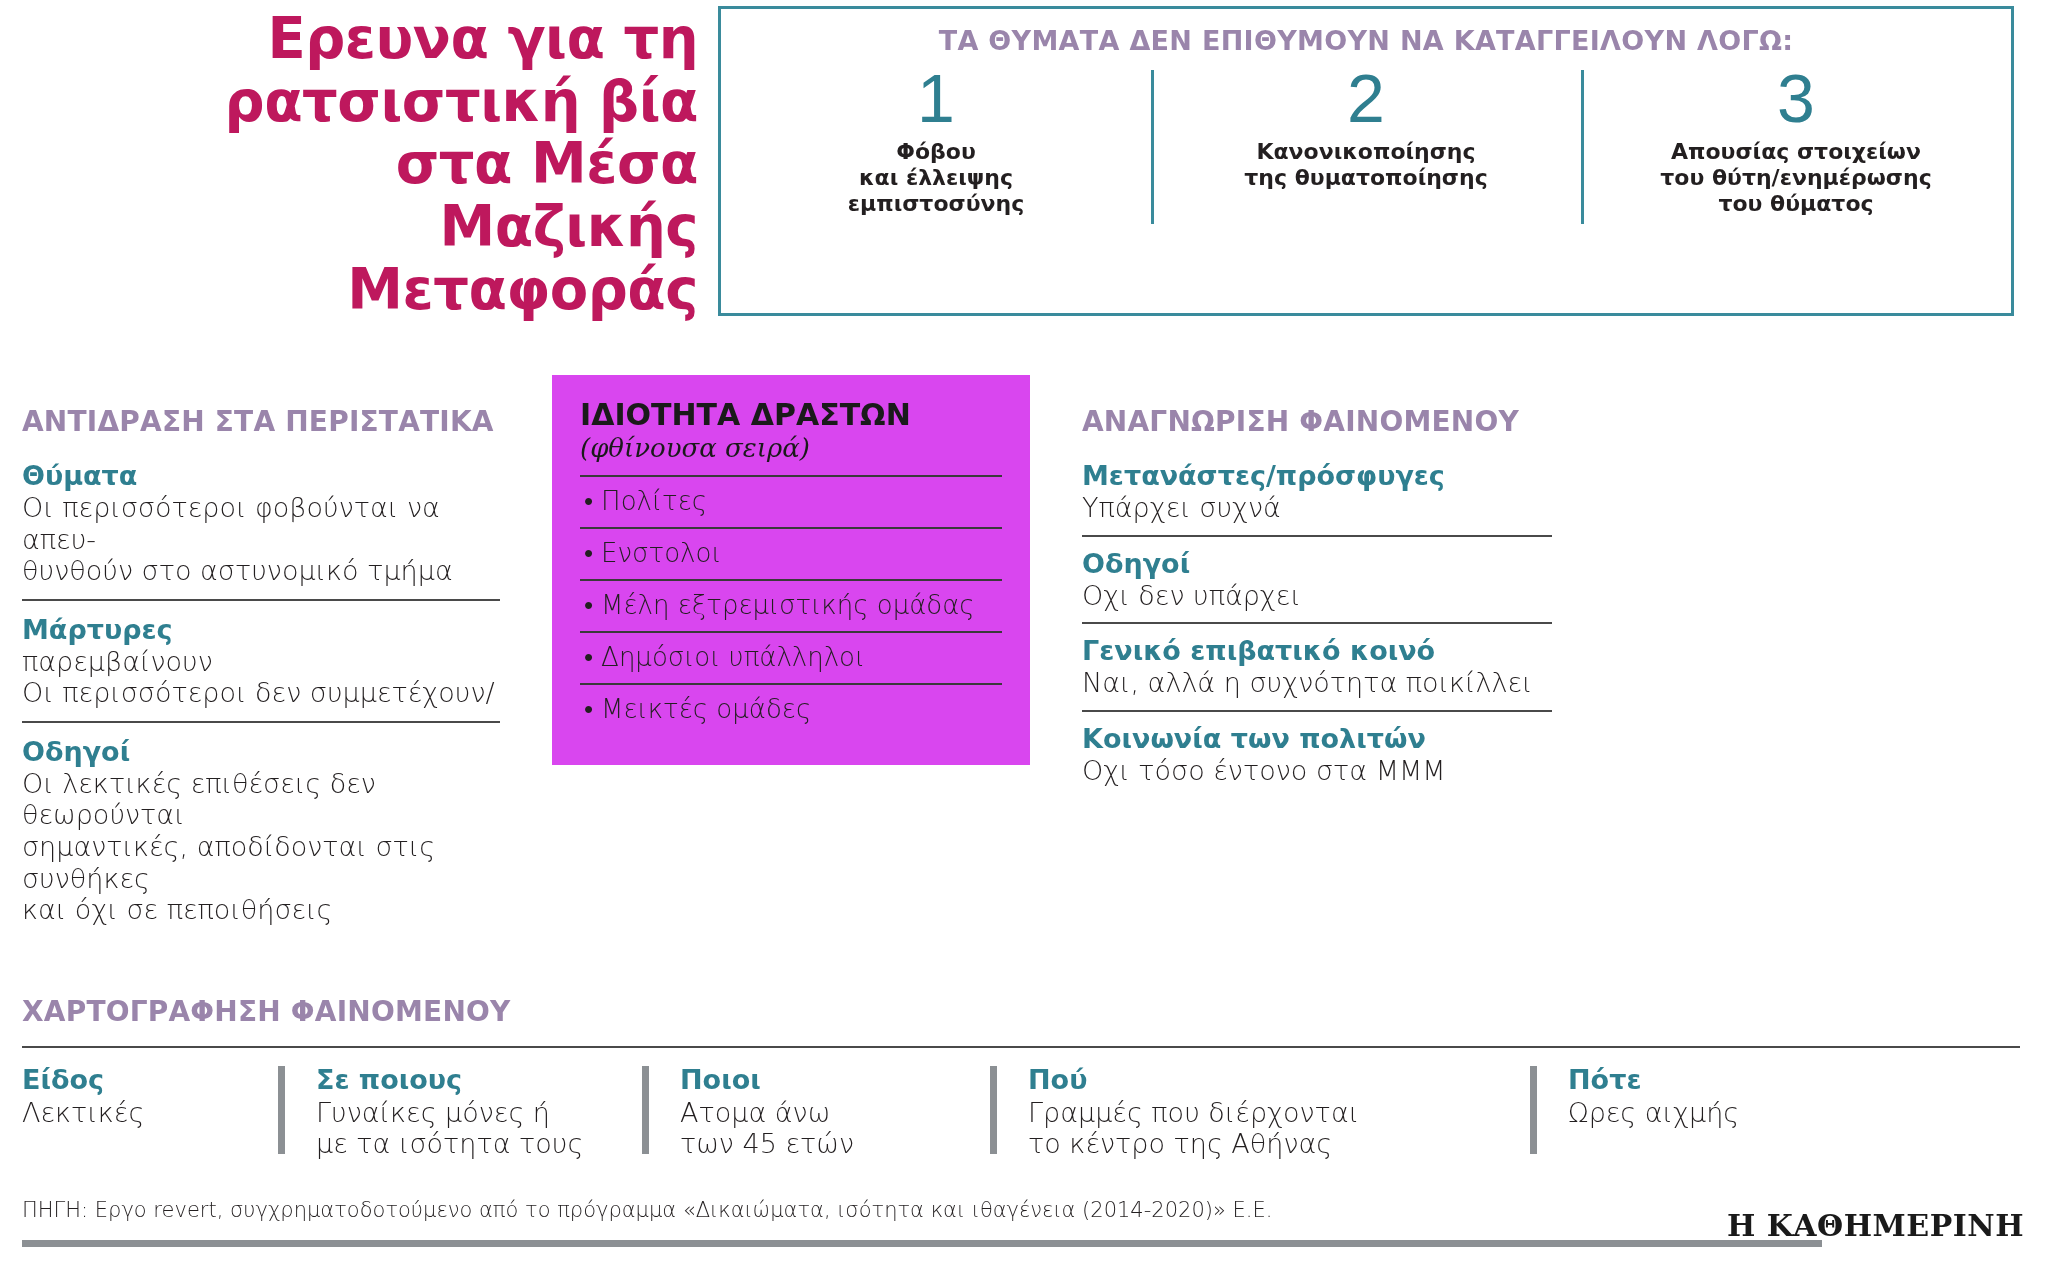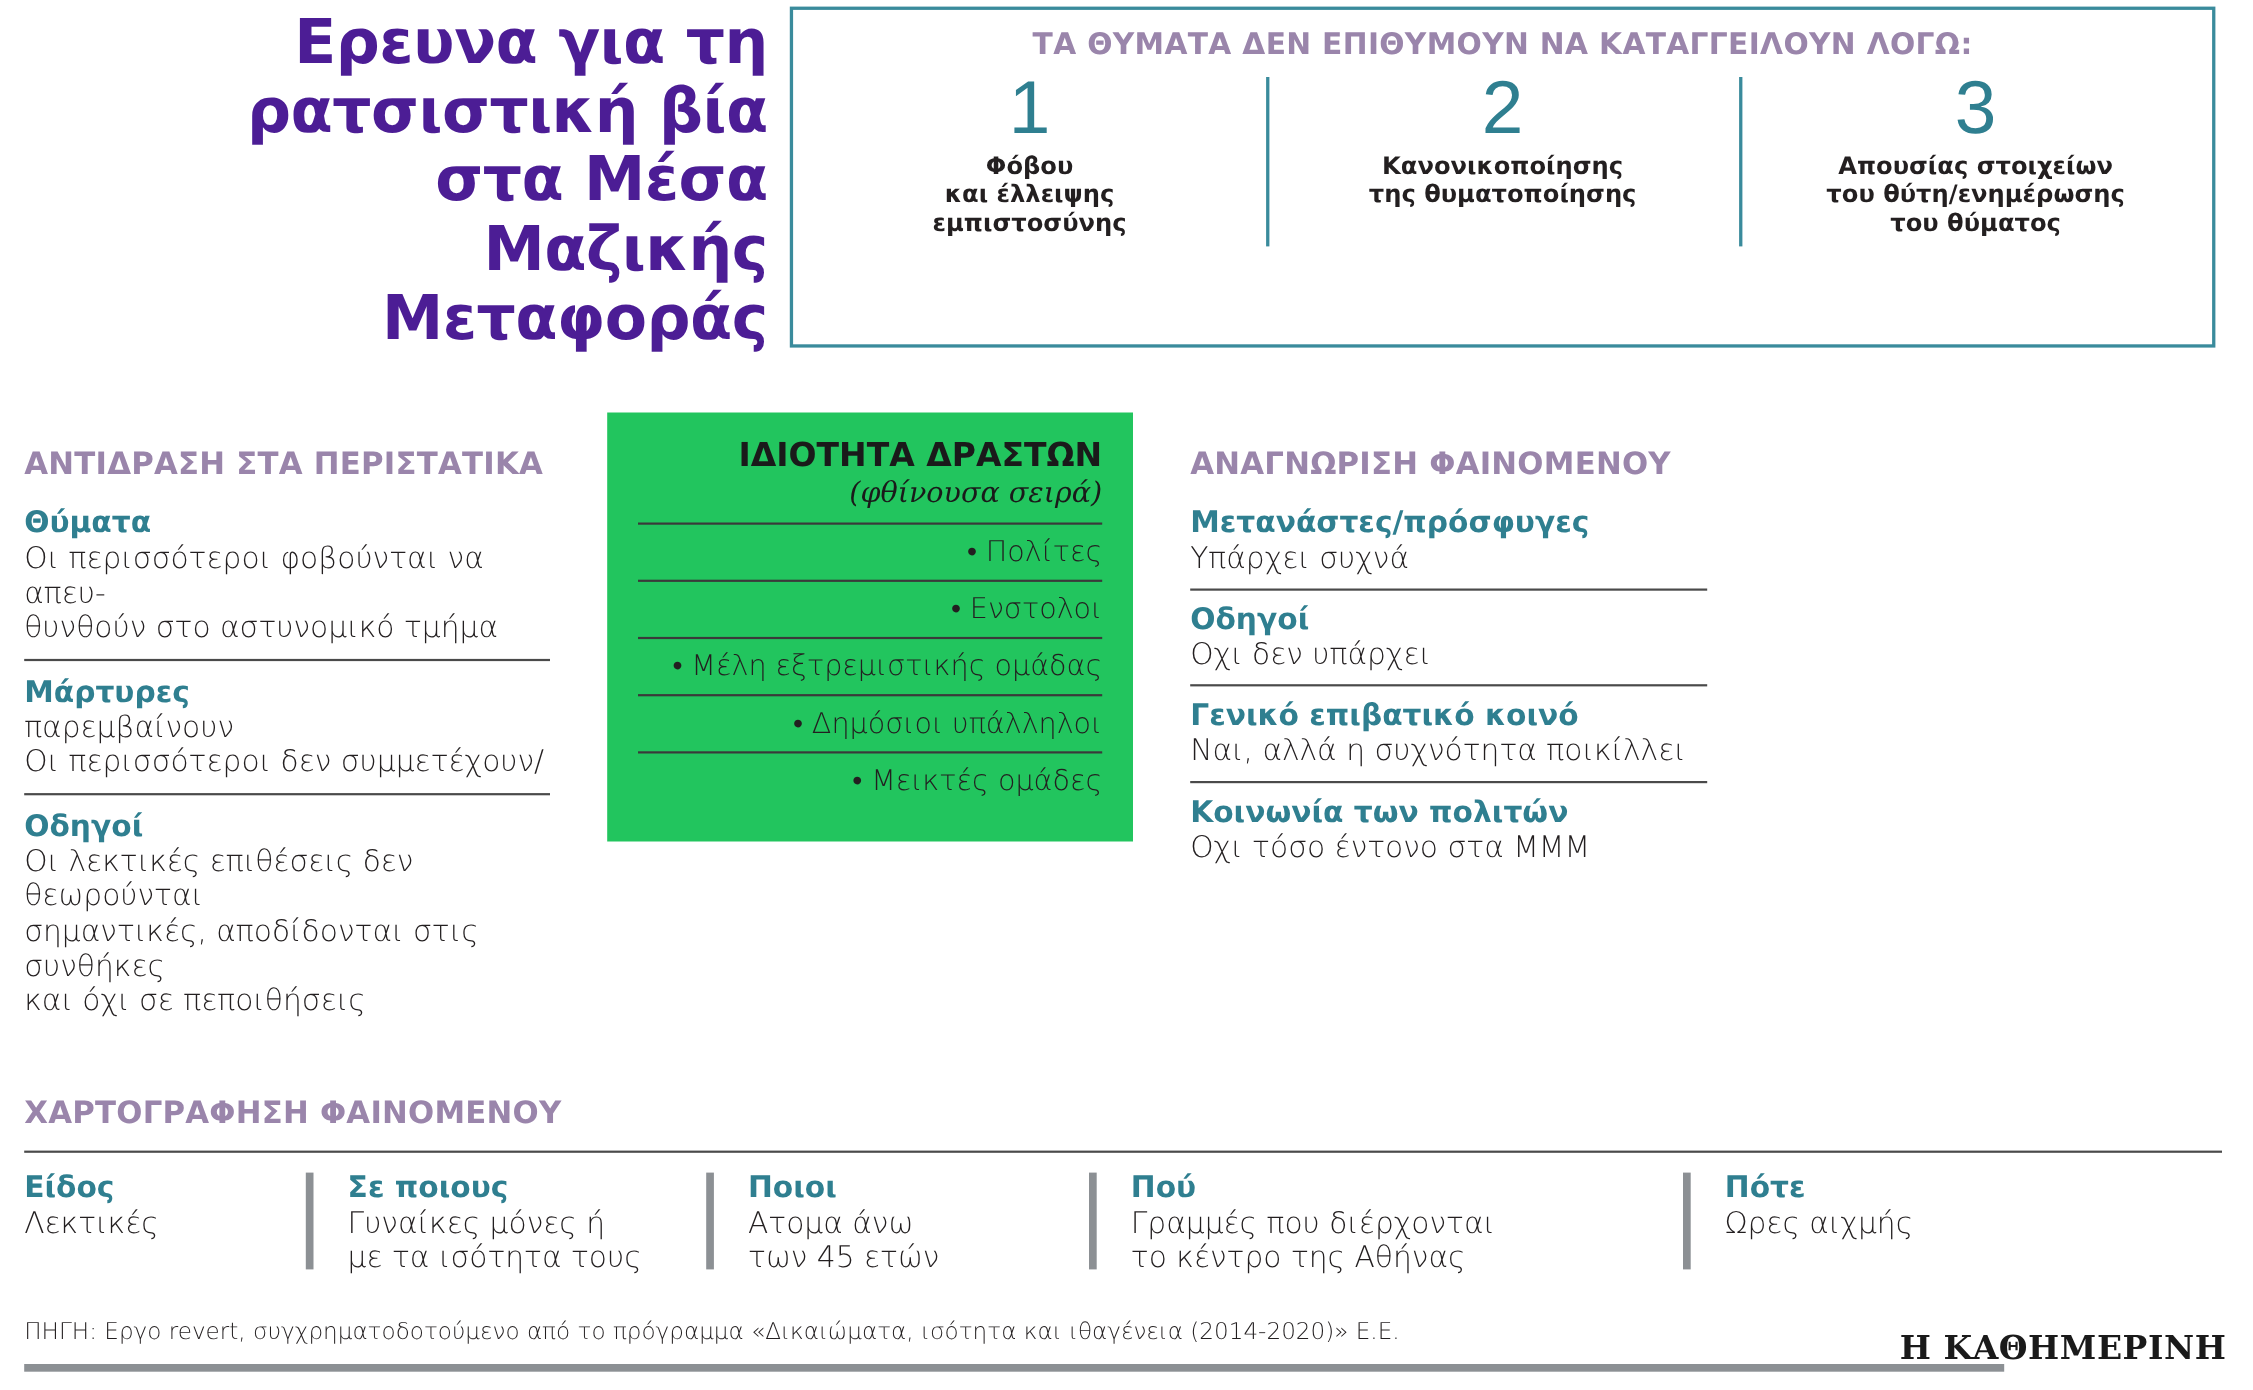--- a/index.html
+++ b/index.html
@@ -25,21 +25,21 @@
   }
   .main-title {
     position: absolute;
     left: 150px;
     top: 8px;
     width: 548px;
     text-align: right;
     font-size: 56px;
     font-weight: bold;
     line-height: 1.12;
-    color: #4c1d95;
+    color: #be185d;
     letter-spacing: -0.5px;
   }
   .reasons-box {
     position: absolute;
     left: 718px;
     top: 6px;
     width: 1296px;
     height: 310px;
     border: 3px solid #3a8b9c;
     box-sizing: border-box;
@@ -125,24 +125,23 @@
   }
   .col-left .entry { margin-top: 4px; }
   .col-left .rule { width: 478px; margin: 12px 0 13px 0; }
 
   
   .col-mid {
     position: absolute;
     left: 552px;
     top: 375px;
     width: 478px;
-    background: #22c55e;
+    background: #d946ef;
     padding: 24px 28px 30px 28px;
     box-sizing: border-box;
-    text-align: right;
   }
   .mid-title {
     font-size: 30px;
     font-weight: bold;
     color: #1a1a1a;
     line-height: 1.05;
   }
   .mid-subtitle {
     font-family: "DejaVu Serif", "Liberation Serif", serif;
     font-style: italic;

